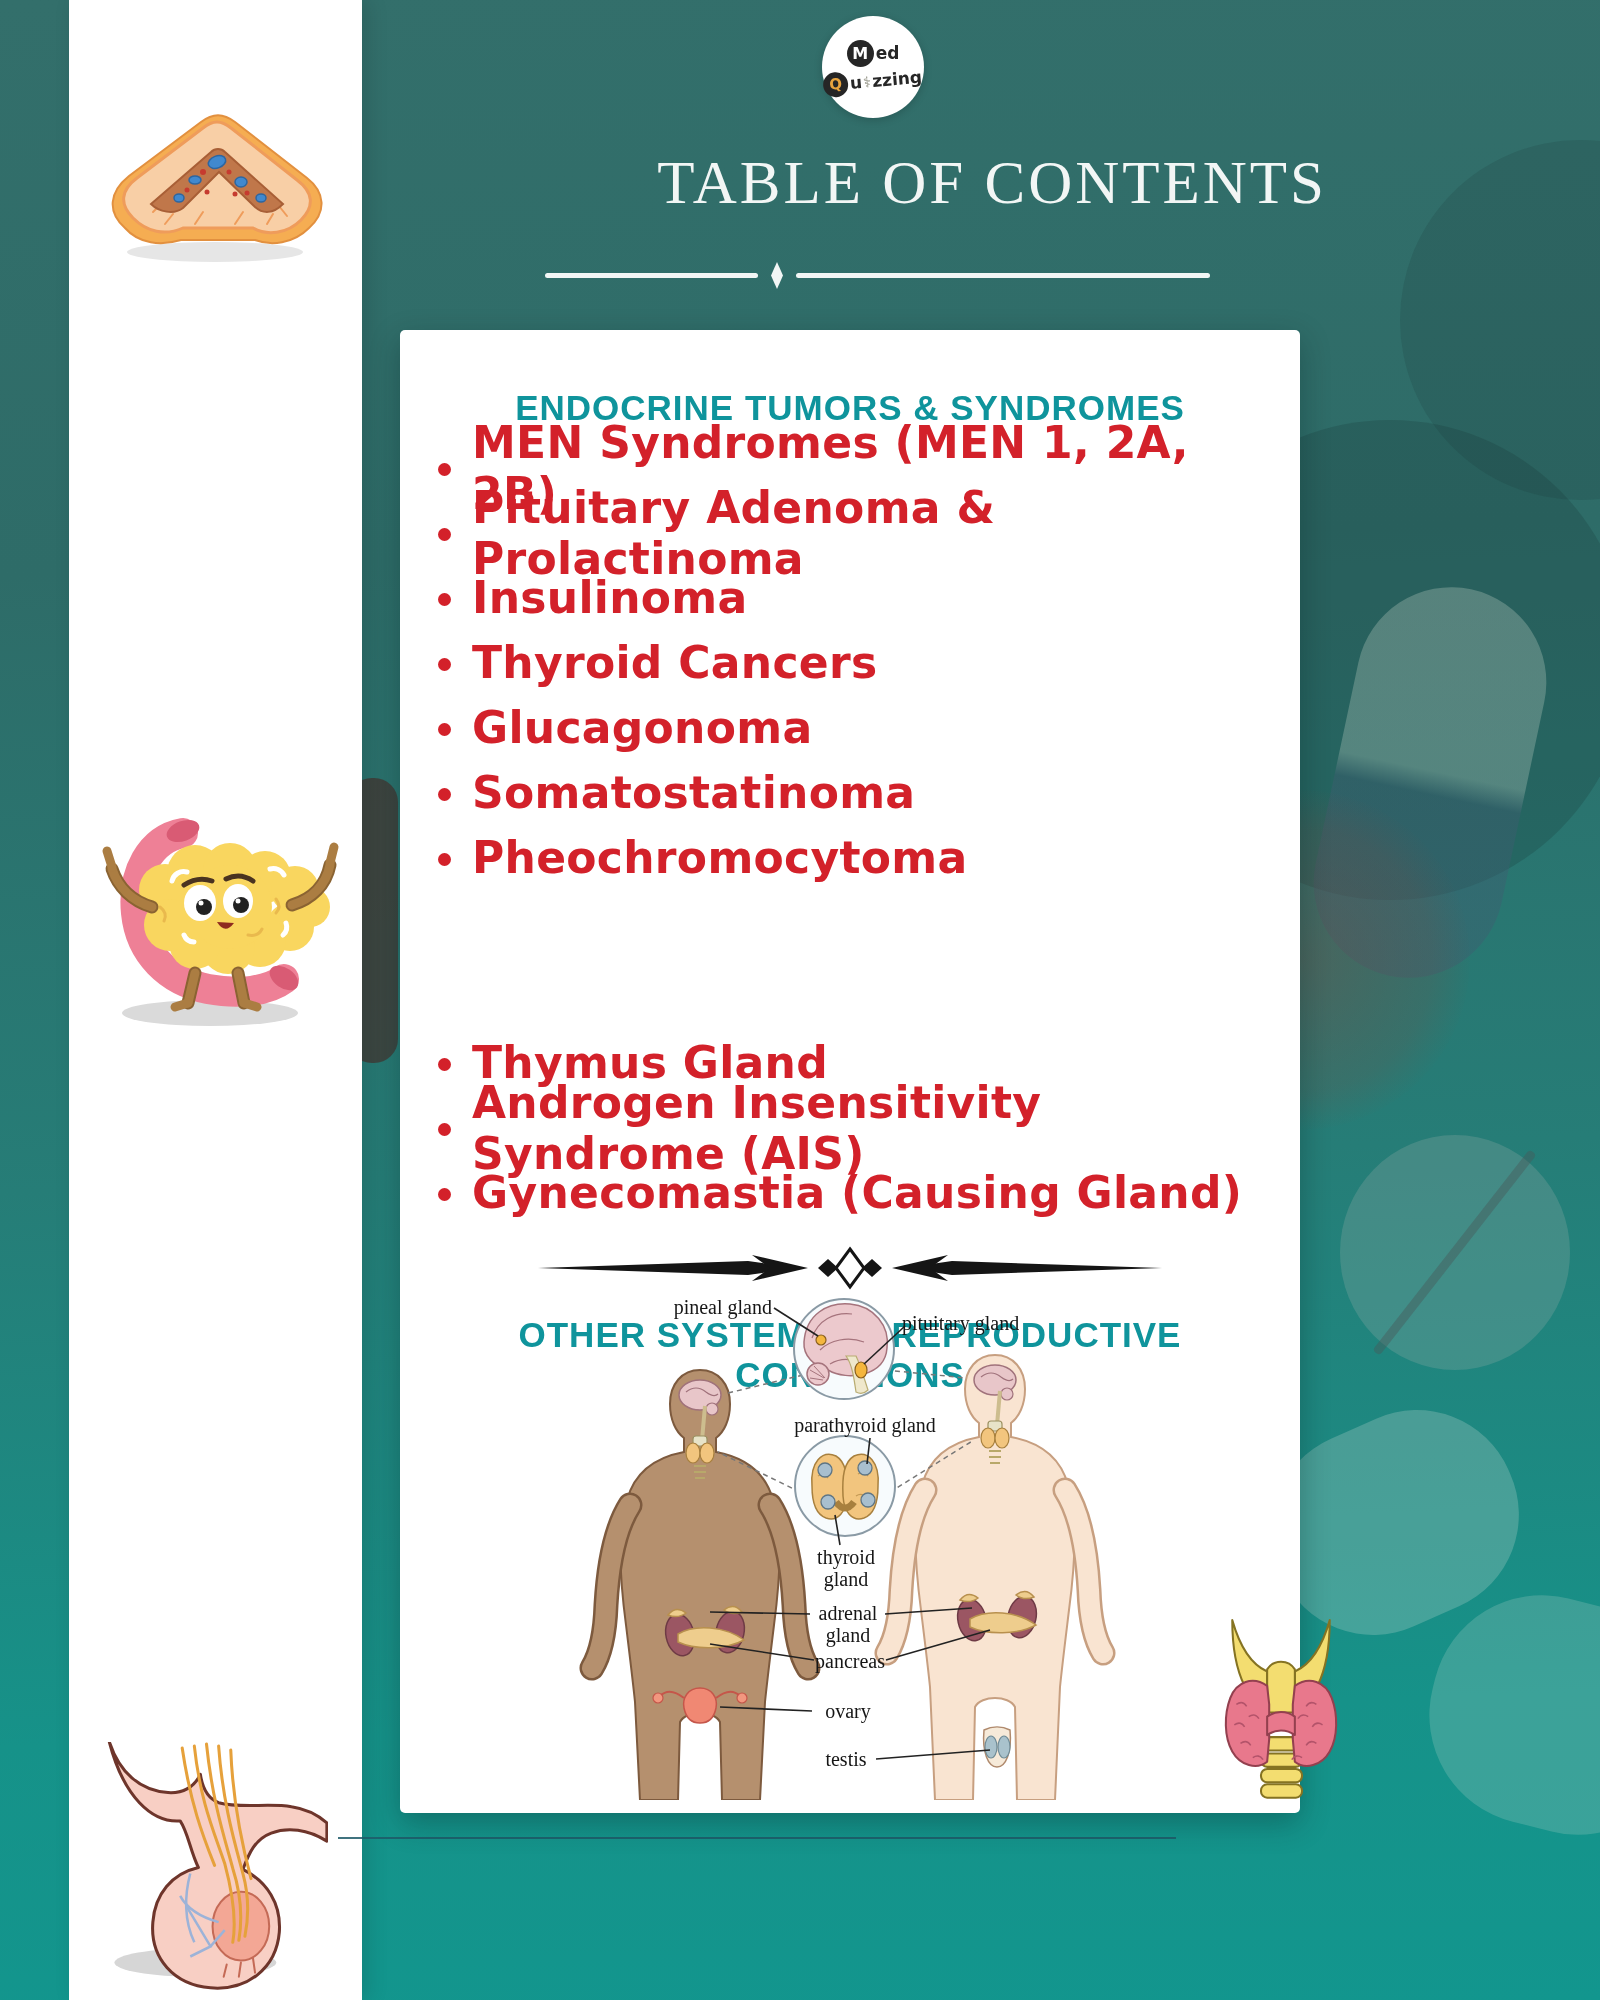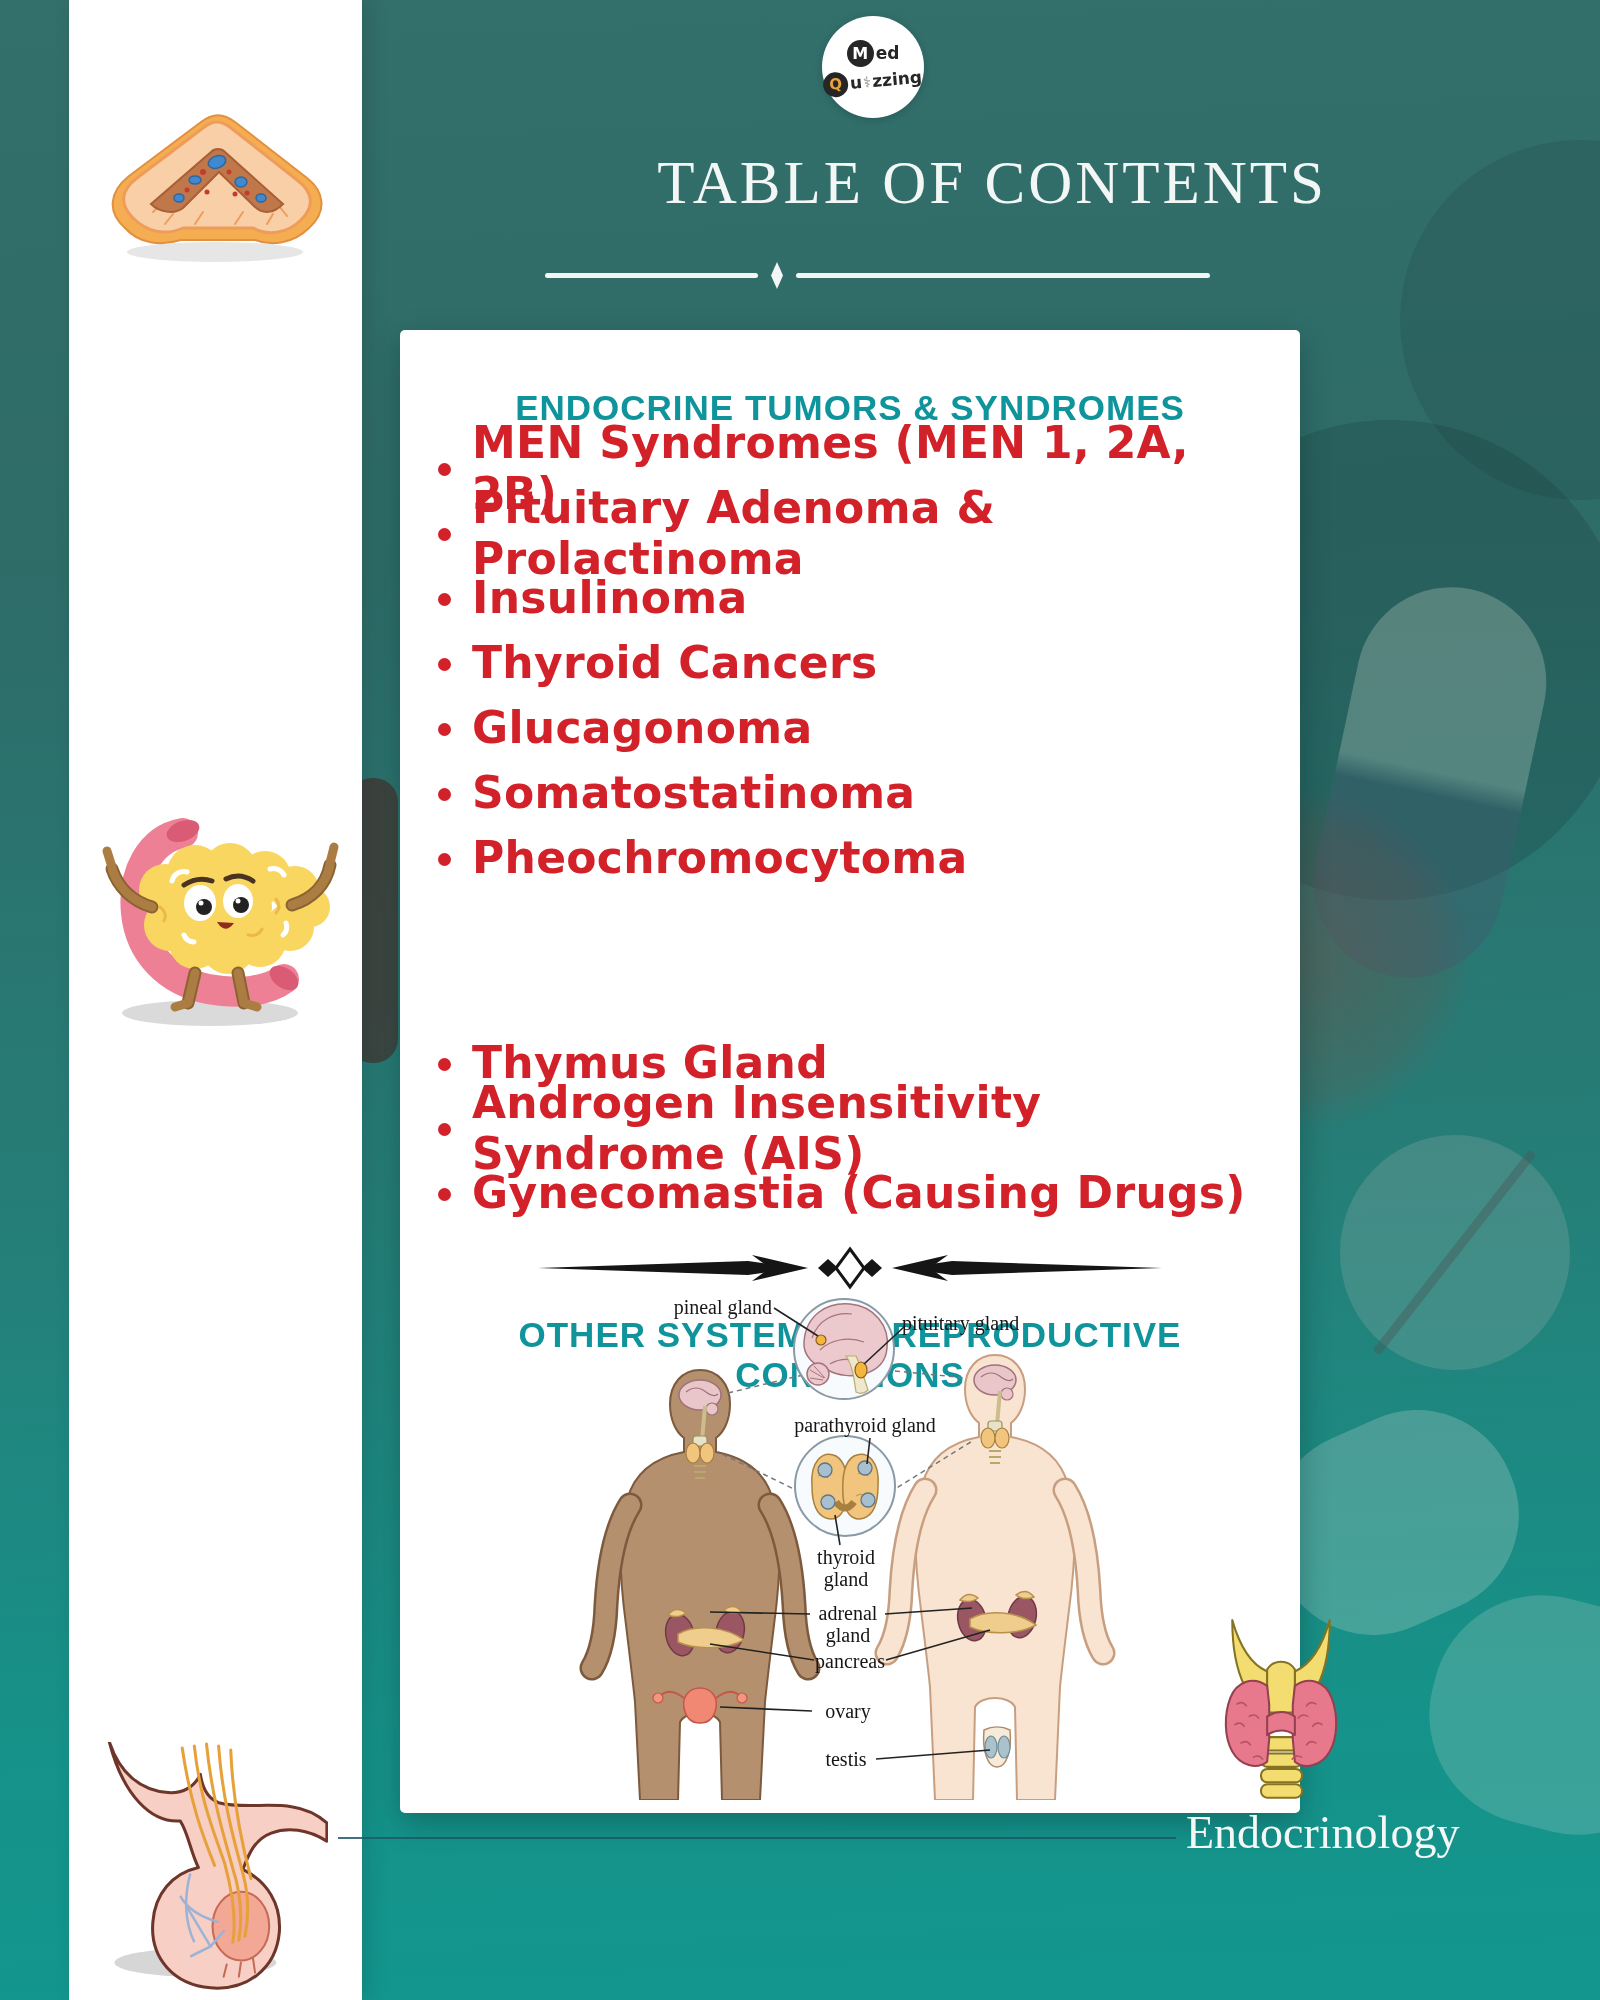--- a/index.html
+++ b/index.html
@@ -250,21 +250,21 @@
     <h2 class="sec-heading h-sec2">OTHER SYSTEMIC &amp; REPRODUCTIVE CONDITIONS</h2>
 
     <ul class="toc-list list2">
       <li>
           <span>Thymus Gland</span>
         </li>
       <li>
           <span>Androgen Insensitivity Syndrome (AIS)</span>
         </li>
       <li>
-          <span>Gynecomastia (Causing Drugs)</span>
+          <span>Gynecomastia (Causing Gland)</span>
         </li>
     </ul>
 
     <svg class="ornament" width="640" height="44" viewBox="0 0 640 44">
       <g fill="#151515">
         <path d="M8,22 L218,15 L266,22 L218,29 Z"></path>
         <path d="M222,9 L278,22 L222,35 L240,22 Z"></path>
         <path d="M288,22 l10,-9 l10,9 l-10,9 Z"></path>
       </g>
       <g fill="#151515" transform="translate(640,0) scale(-1,1)">
@@ -406,15 +406,14 @@
           <path d="M98,104 q-6,-4 -10,2"></path>
         <path d="M92,122 q-6,-4 -10,2"></path>
           <path d="M78,136 q-6,-4 -10,2"></path>
         <path d="M26,96 q6,-4 10,2"></path>
           <path d="M84,96 q-6,-4 -10,2"></path>
       </g>
     </svg>
   </div>
 
   <div class="footer-line"></div>
-  <p class="subject">Endocrinology</p>
 
 </div>
 
 </body></html>

